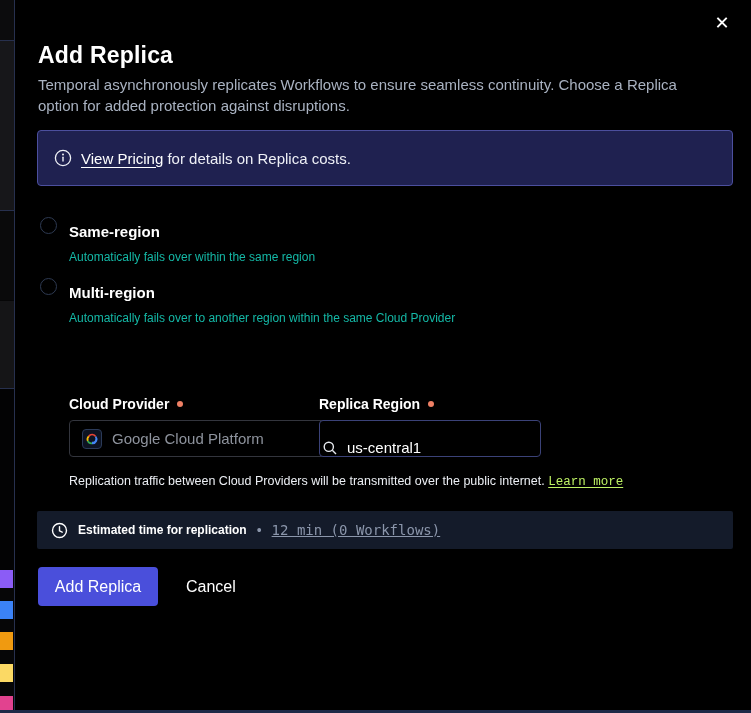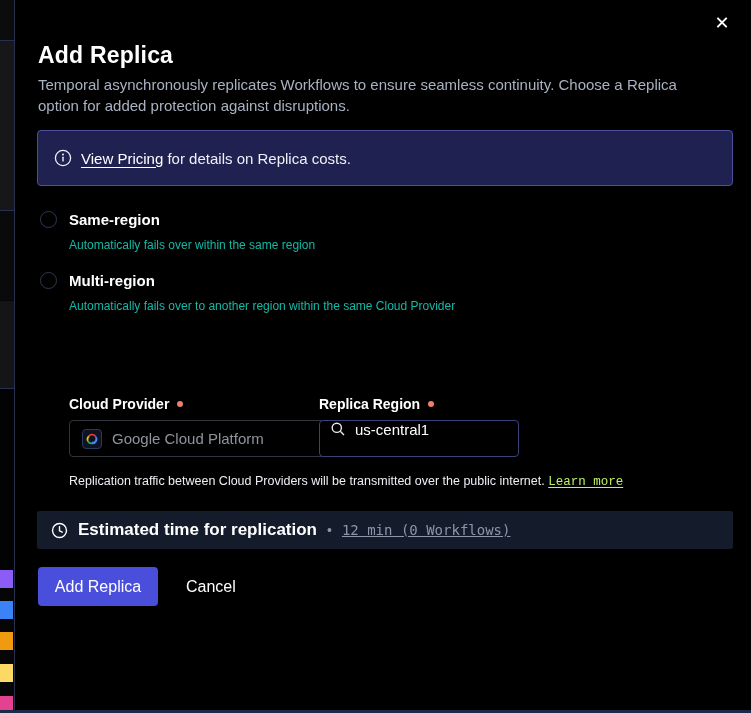--- a/index.html
+++ b/index.html
@@ -32,47 +32,47 @@
   .info-banner { position:absolute; left:22px; top:130px; width:696px; height:56px;
                  background:#1f2150; border:1px solid #4c4f9e; border-radius:4px;
                  display:flex; align-items:center; padding:8px 16px; gap:9px; }
   .info-banner .txt { color:#eef0f6; font-size:15px; }
   .info-banner a { color:#fff; text-decoration:underline; text-underline-offset:3px; cursor:pointer; }
 
   .option { position:absolute; left:25px; width:680px; }
   .opt-row { display:flex; align-items:center; gap:12px; cursor:pointer; }
   .radio { width:17px; height:17px; border-radius:50%; border:1.5px solid #2e3a52; background:transparent; flex:0 0 17px; }
   .radio.selected { background:#4754e6; border:1.5px solid #c3cad6; }
-  .opt-label { color:#fff; font-size:15px; font-weight:bold; }
+  .opt-label { color:#fff; font-size:15px; font-weight:bold;margin-top:12px; }
   .opt-desc { margin:10px 0 0 29px; color:#14b8a6; font-size:12px; }
 
   .field-label { position:absolute; top:396px; color:#fff; font-size:14px; font-weight:bold;
                  display:flex; align-items:center; gap:8px; }
   .req-dot { width:6px; height:6px; border-radius:50%; background:#ef8065; display:inline-block; }
 
   .provider-box { position:absolute; left:54px; top:420px; width:280px; height:37px;
                   border:1px solid #33353d; border-radius:4px; display:flex; align-items:center;
                   gap:10px; padding:0 12px; color:#8e939d; font-size:15px; }
   .gcp-badge { width:20px; height:20px; border-radius:4px; background:#0d1322; border:1px solid #2b3a58;
                display:flex; align-items:center; justify-content:center; flex:0 0 20px; }
   .lock { margin-left:auto; display:flex; }
 
-  .region-box { position:absolute; left:304px; top:420px; width:200px; height:37px; background:#000;
-                border:1px solid #3b4278; border-radius:4px; display:flex; align-items:flex-start;
-                gap:9px; padding:0 10px; }
+  .region-box { position:absolute; left:304px; top:420px; width:222px; height:37px; background:#000;
+                border:1px solid #3b4278; border-radius:4px; display:flex; align-items:flex-end;
+                gap:9px; padding:0 2px; }
   .region-input { background:transparent; border:none; outline:none; color:#fff;
                   font-size:15px; font-weight:500; font-family:"Liberation Sans",sans-serif; width:160px; }
 
   .note { position:absolute; left:54px; top:474px; width:640px; color:#eceff4; font-size:12.5px; }
   .note a { color:#bef264; text-decoration:underline; text-underline-offset:2px; cursor:pointer;font-family:Liberation Mono, monospace; }
 
   .estimate-banner { position:absolute; left:22px; top:511px; width:696px; height:38px;
                      background:#141b2a; border-radius:2px; display:flex; align-items:center;
                      gap:10px; padding:0 14px; }
-  .estimate-banner .lbl { color:#fff; font-size:17px; font-weight:bold; }
+  .estimate-banner .lbl { color:#fff; font-size:12px; font-weight:bold; }
   .estimate-banner .sep { color:#8b96ab; font-size:14px; }
   .estimate-banner .val { color:#8b96ab; font-size:14px; font-family:"DejaVu Sans Mono", monospace;text-decoration:underline; }
 
   .actions { position:absolute; left:23px; top:567px; display:flex; align-items:center; gap:28px; }
   .btn-primary { background:#4a4fdb; color:#fff; border:none; border-radius:4px;
                  width:120px; height:39px; font-size:16px; font-family:"Liberation Sans",sans-serif; cursor:pointer; }
   .btn-ghost { background:transparent; color:#fff; border:none; font-size:16px;
                font-family:"Liberation Sans",sans-serif; cursor:pointer;text-align:right; }
 
   svg { display:block; }

